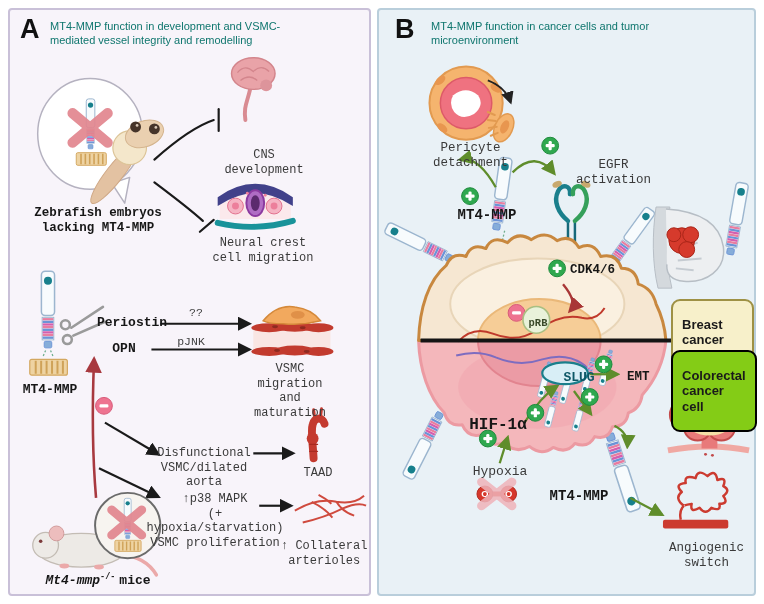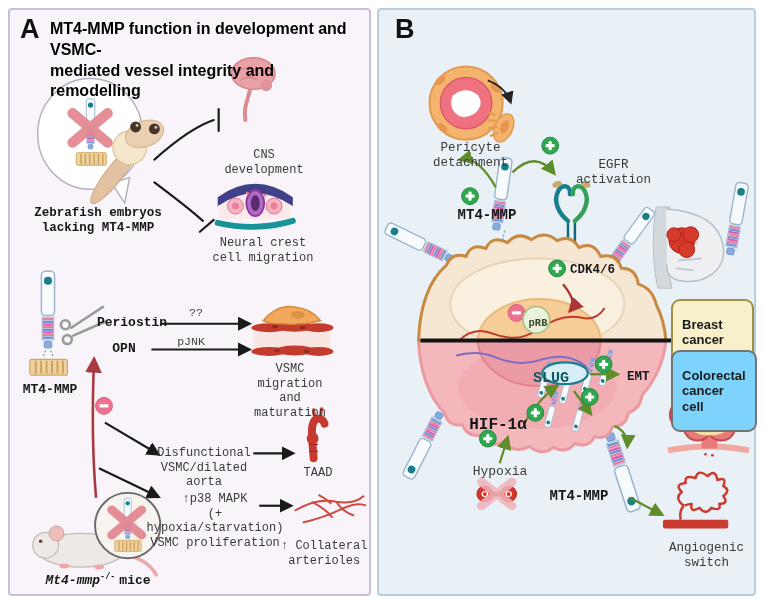--- a/index.html
+++ b/index.html
@@ -3,34 +3,34 @@
 <meta charset="utf-8">
 <style>
   html,body{margin:0;padding:0;background:#fff;}
   .page{position:relative;width:764px;height:604px;background:#ffffff;overflow:hidden;
         font-family:"Liberation Sans",sans-serif;}
   .panel{position:absolute;border-radius:4px;box-sizing:border-box;}
   .panel-a{left:8px;top:8px;width:363px;height:588px;background:#f8f4fa;border:2px solid #c9c0d8;}
   .panel-b{left:377px;top:8px;width:379px;height:588px;background:#e9f1f6;border:2px solid #b9cedb;}
   .art{position:absolute;left:0;top:0;width:100%;height:100%;}
   .plabel{position:absolute;font-size:27px;font-weight:bold;color:#111;line-height:1;}
-  .ptitle{position:absolute;font-size:16px;font-weight:bold;color:#000000;line-height:1.3;
+  .ptitle{position:absolute;font-size:11px;font-weight:normal;color:#0f766e;line-height:1.3;
           white-space:pre-line;}
   .t{position:absolute;font-size:12px;color:#3a3a3a;line-height:1.22;white-space:pre-line;font-family:Liberation Mono, monospace;}
   .tc{transform:translateX(-50%);text-align:center;}
   .tl{text-align:center;}
   .b{font-weight:bold;color:#161616;}
   .small{font-size:11.5px;color:#444;}
   .it{font-style:italic;}
   sup{font-size:8.5px;}
   .mice-rest{margin-left:4px;font-style:normal;text-align:center;}
   .box{position:absolute;border-radius:9px;padding:16px 9px;font-weight:bold;font-size:13px;
        line-height:1.18;color:#1a1a1a;white-space:pre-line;}
   .box-yellow{background:#f7f0ca;border:2px solid #9e9144;}
-  .box-pink{background:#7dd3fc;border:2px solid #737373;}
+  .box-pink{background:#84cc16;border:2px solid #000000;}
 </style>
 </head>
 <body>
 
 <div class="page">
 
   <section class="panel panel-a">
     <svg class="art" viewBox="0 0 363 588">
       <defs>
         <marker id="mAb" viewBox="0 0 10 10" refX="8" refY="5" markerWidth="6.5" markerHeight="6.5" orient="auto">
@@ -366,28 +366,30 @@
       </g>
 
       <g>
         <rect x="287" y="514" width="66" height="9" rx="2" fill="#cc3b30"></rect>
         <path d="M 305 514 Q 303 505 308 500" stroke="#cc3b30" stroke-width="2.5" fill="none"></path>
         <path d="M 308 500 Q 298 492 306 486 Q 298 478 310 477 Q 308 468 320 472 Q 322 462 332 470 Q 340 462 342 474 Q 352 470 348 480 Q 356 484 348 490 Q 354 498 344 498 Q 346 506 336 502 Q 330 510 324 502 Q 314 508 316 498 Q 306 500 308 500" stroke="#cc3b30" stroke-width="2.5" fill="none" stroke-linejoin="round"></path>
       </g>
     </svg>
 
     <div class="plabel" style="left:16px;top:6px">B</div>
+    <div class="ptitle" style="left:52px;top:9px;width:310px">MT4-MMP function in cancer cells and tumor
+microenvironment</div>
     <div class="t tl" style="left:54px;top:131px;font-size:12.5px">Pericyte
 detachment</div>
     <div class="t tl" style="left:197px;top:148px;font-size:12.5px">EGFR
 activation</div>
     <div class="t b tc" style="left:108px;top:197px;font-size:14px">MT4-MMP</div>
     <div class="t b tl" style="left:191px;top:253px;font-size:12.5px">CDK4/6</div>
     <div class="t b tc" style="left:159px;top:307px;font-size:10.5px;color:#3a4a2a">pRB</div>
-    <div class="t b tc" style="left:172px;top:360px;font-size:15px;color:#0d5766">SLUG</div>
+    <div class="t b tc" style="left:200px;top:360px;font-size:13px;color:#0d5766">SLUG</div>
     <div class="t b tl" style="left:248px;top:360px;font-size:12.5px">EMT</div>
     <div class="t b tc" style="left:119px;top:406px;font-size:16px">HIF-1α</div>
     <div class="t tc" style="left:121px;top:454px;font-size:13px">Hypoxia</div>
     <div class="t b tc" style="left:200px;top:478px;font-size:14px">MT4-MMP</div>
     <div class="box box-yellow" style="left:292px;top:289px">Breast
 cancer cell</div>
     <div class="box box-pink" style="left:292px;top:340px">Colorectal
 cancer cell</div>
     <div class="t tl" style="left:290px;top:531px;font-size:12.5px">Angiogenic
 switch</div>

